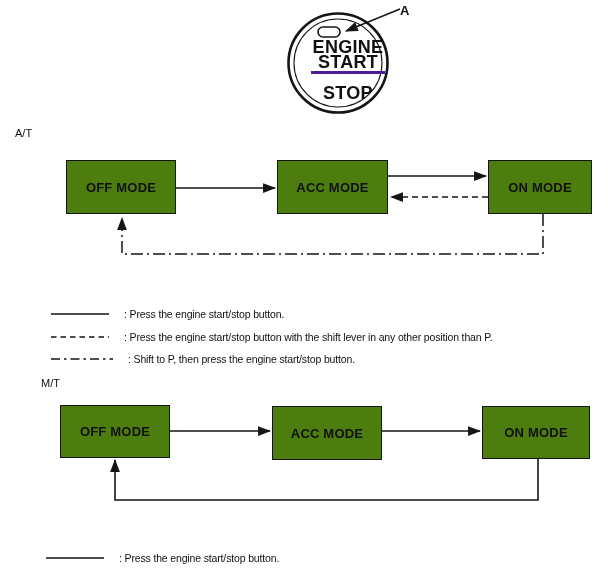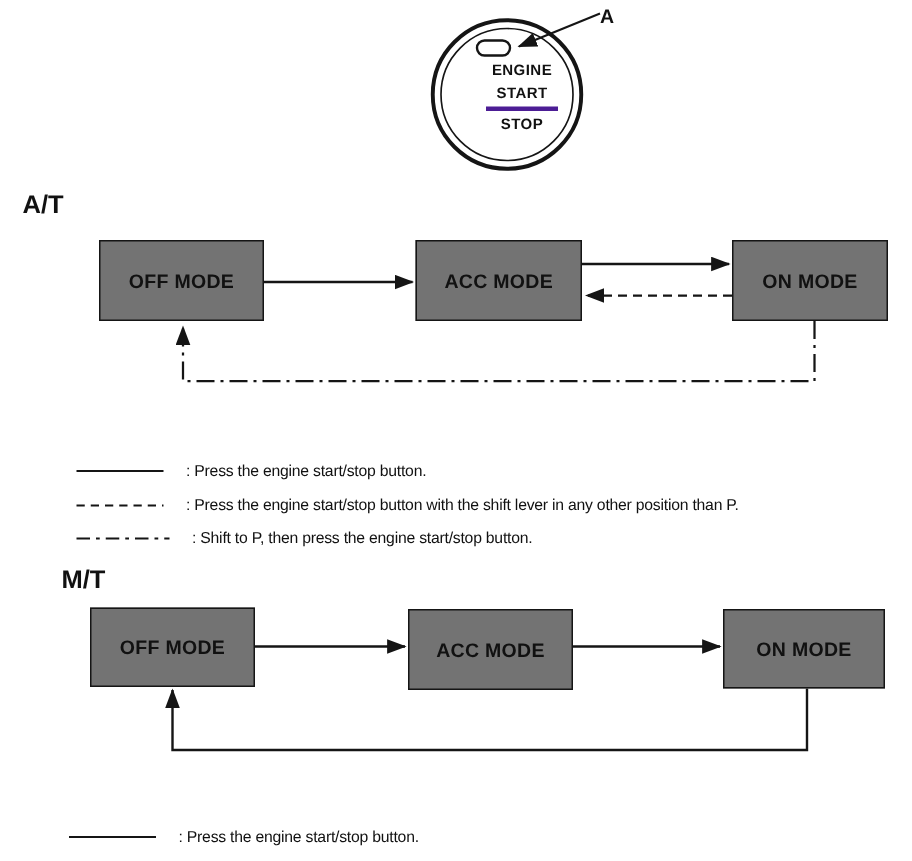--- a/index.html
+++ b/index.html
@@ -2,40 +2,40 @@
 <html><head>
 <meta charset="utf-8">
 <style>
   html,body{margin:0;padding:0;background:#fff;}
   .canvas{
     position:relative;width:608px;height:574px;background:#ffffff;
     font-family:"Liberation Sans", sans-serif;color:#111;overflow:hidden;
   }
   .overlay{position:absolute;left:0;top:0;width:608px;height:574px;pointer-events:none;}
   .mode-box{
-    position:absolute;border:1.7px solid #151515;background:#737373;
+    position:absolute;border:1.7px solid #151515;background:#4d7c0f;
     display:flex;align-items:center;justify-content:center;
     font-weight:bold;font-size:13px;letter-spacing:.2px;box-sizing:border-box;z-index:2;
   }
   .box-off-at {left:66px; top:160px; width:110px; height:54px;}
   .box-acc-at {left:277px;top:160px; width:111px; height:54px;}
   .box-on-at  {left:488px;top:160px; width:104px; height:54px;}
   .box-off-mt {left:60px; top:405px; width:110px; height:53px;}
   .box-acc-mt {left:272px;top:406px; width:110px; height:54px;}
   .box-on-mt  {left:482px;top:406px; width:108px; height:53px;}
-  .section-label{position:absolute;font-weight:bold;font-size:17px;z-index:2;}
+  .section-label{position:absolute;font-weight:normal;font-size:11px;z-index:2;}
   .label-at{left:15px;top:127px;}
   .label-mt{left:9px;top:377px;margin-left:32px;}
   .btn-svg{position:absolute;left:278px;top:2px;z-index:1;}
   .btn-text{
     position:absolute;left:288px;top:40px;width:120px;text-align:center;
-    font-weight:bold;z-index:2;line-height:15px;font-size:10px;letter-spacing:.3px;
+    font-weight:bold;z-index:2;line-height:15px;font-size:18px;letter-spacing:.3px;
   }
   .btn-line2{display:inline-block;padding:0 7px 1px 7px;border-bottom:3px solid #4c1d95;}
-  .btn-line3{margin-top:2px;}
+  .btn-line3{margin-top:12px;}
   .callout-a{position:absolute;left:400px;top:3px;font-weight:bold;font-size:13px;z-index:2;}
   .legend-row{
     position:absolute;display:flex;align-items:center;height:16px;z-index:2;
   }
   .legend-row .swatch{flex:0 0 auto;display:block;}
   .legend-text{font-weight:normal;font-size:10.5px;letter-spacing:-.15px;white-space:nowrap;margin-left:14px;}
   .lg1{left:50px;top:306px;}
   .lg2{left:50px;top:329px;}
   .lg3{left:50px;top:351px;}
   .lg4{left:45px;top:550px;}

